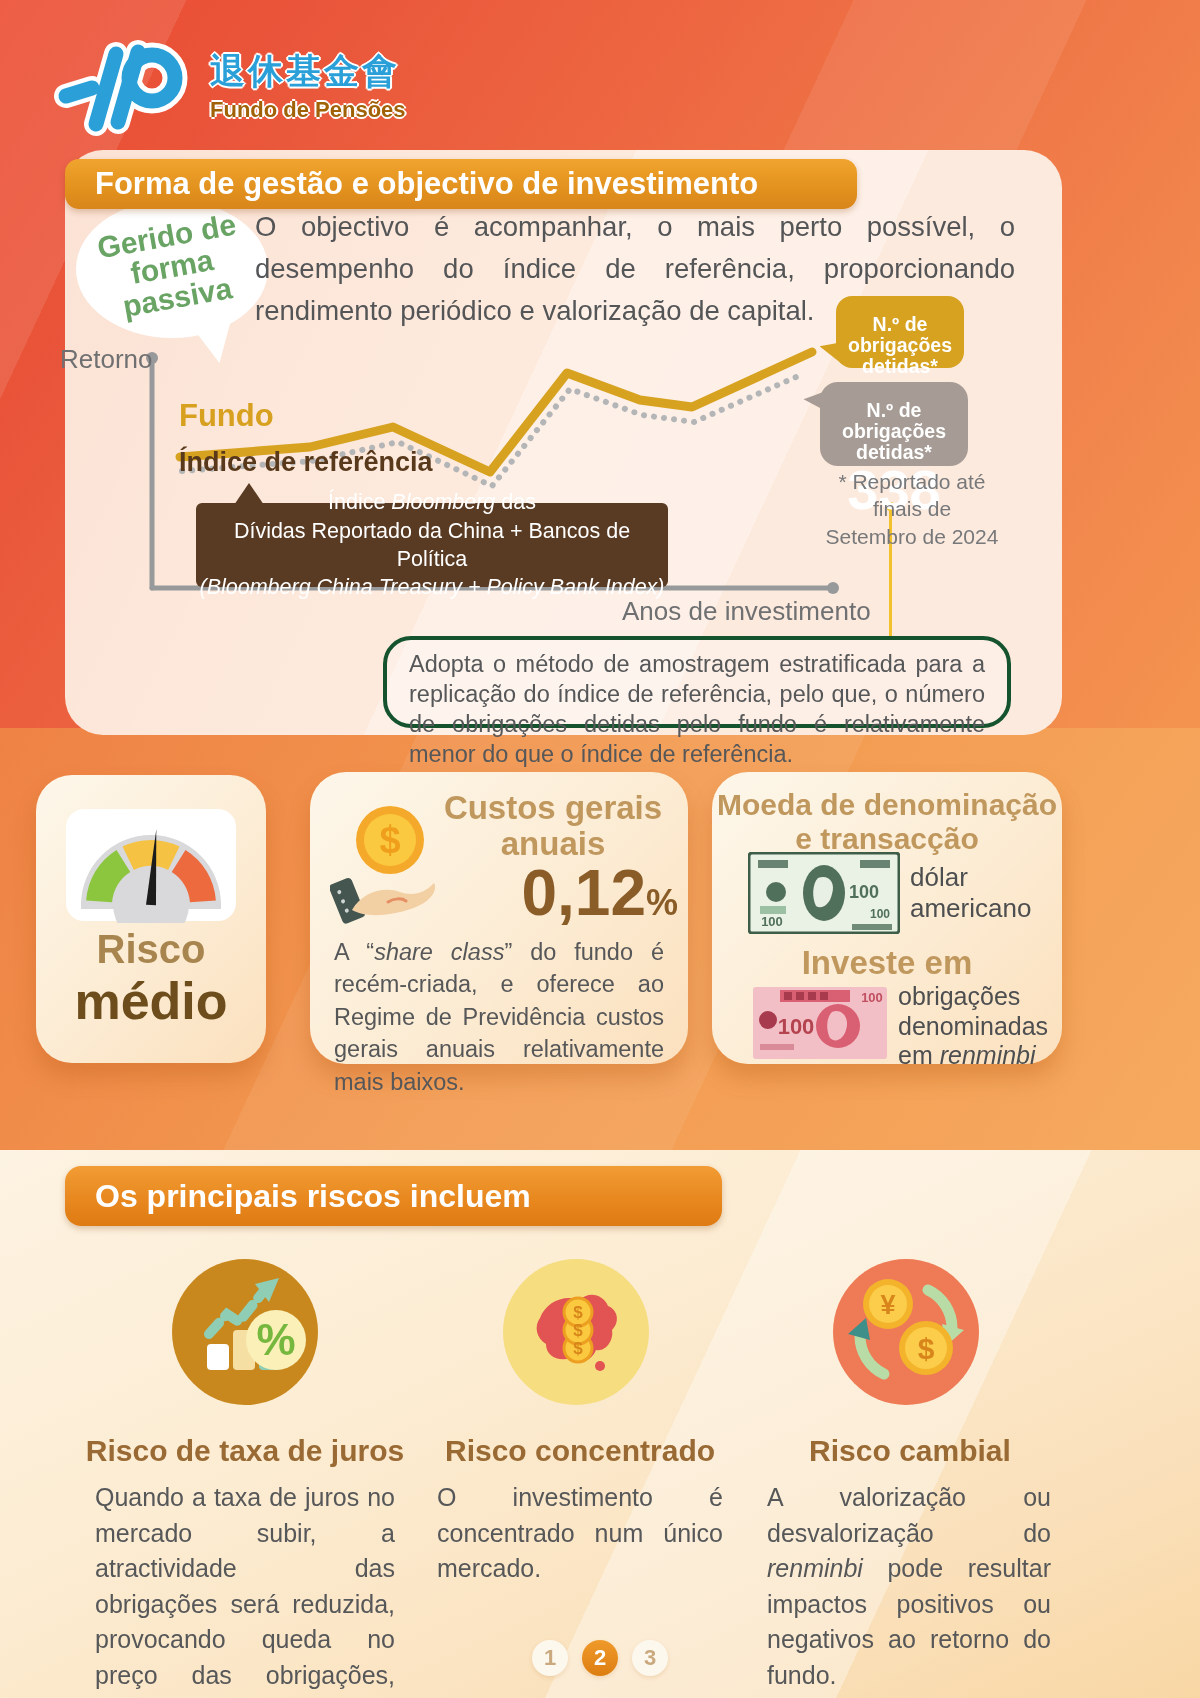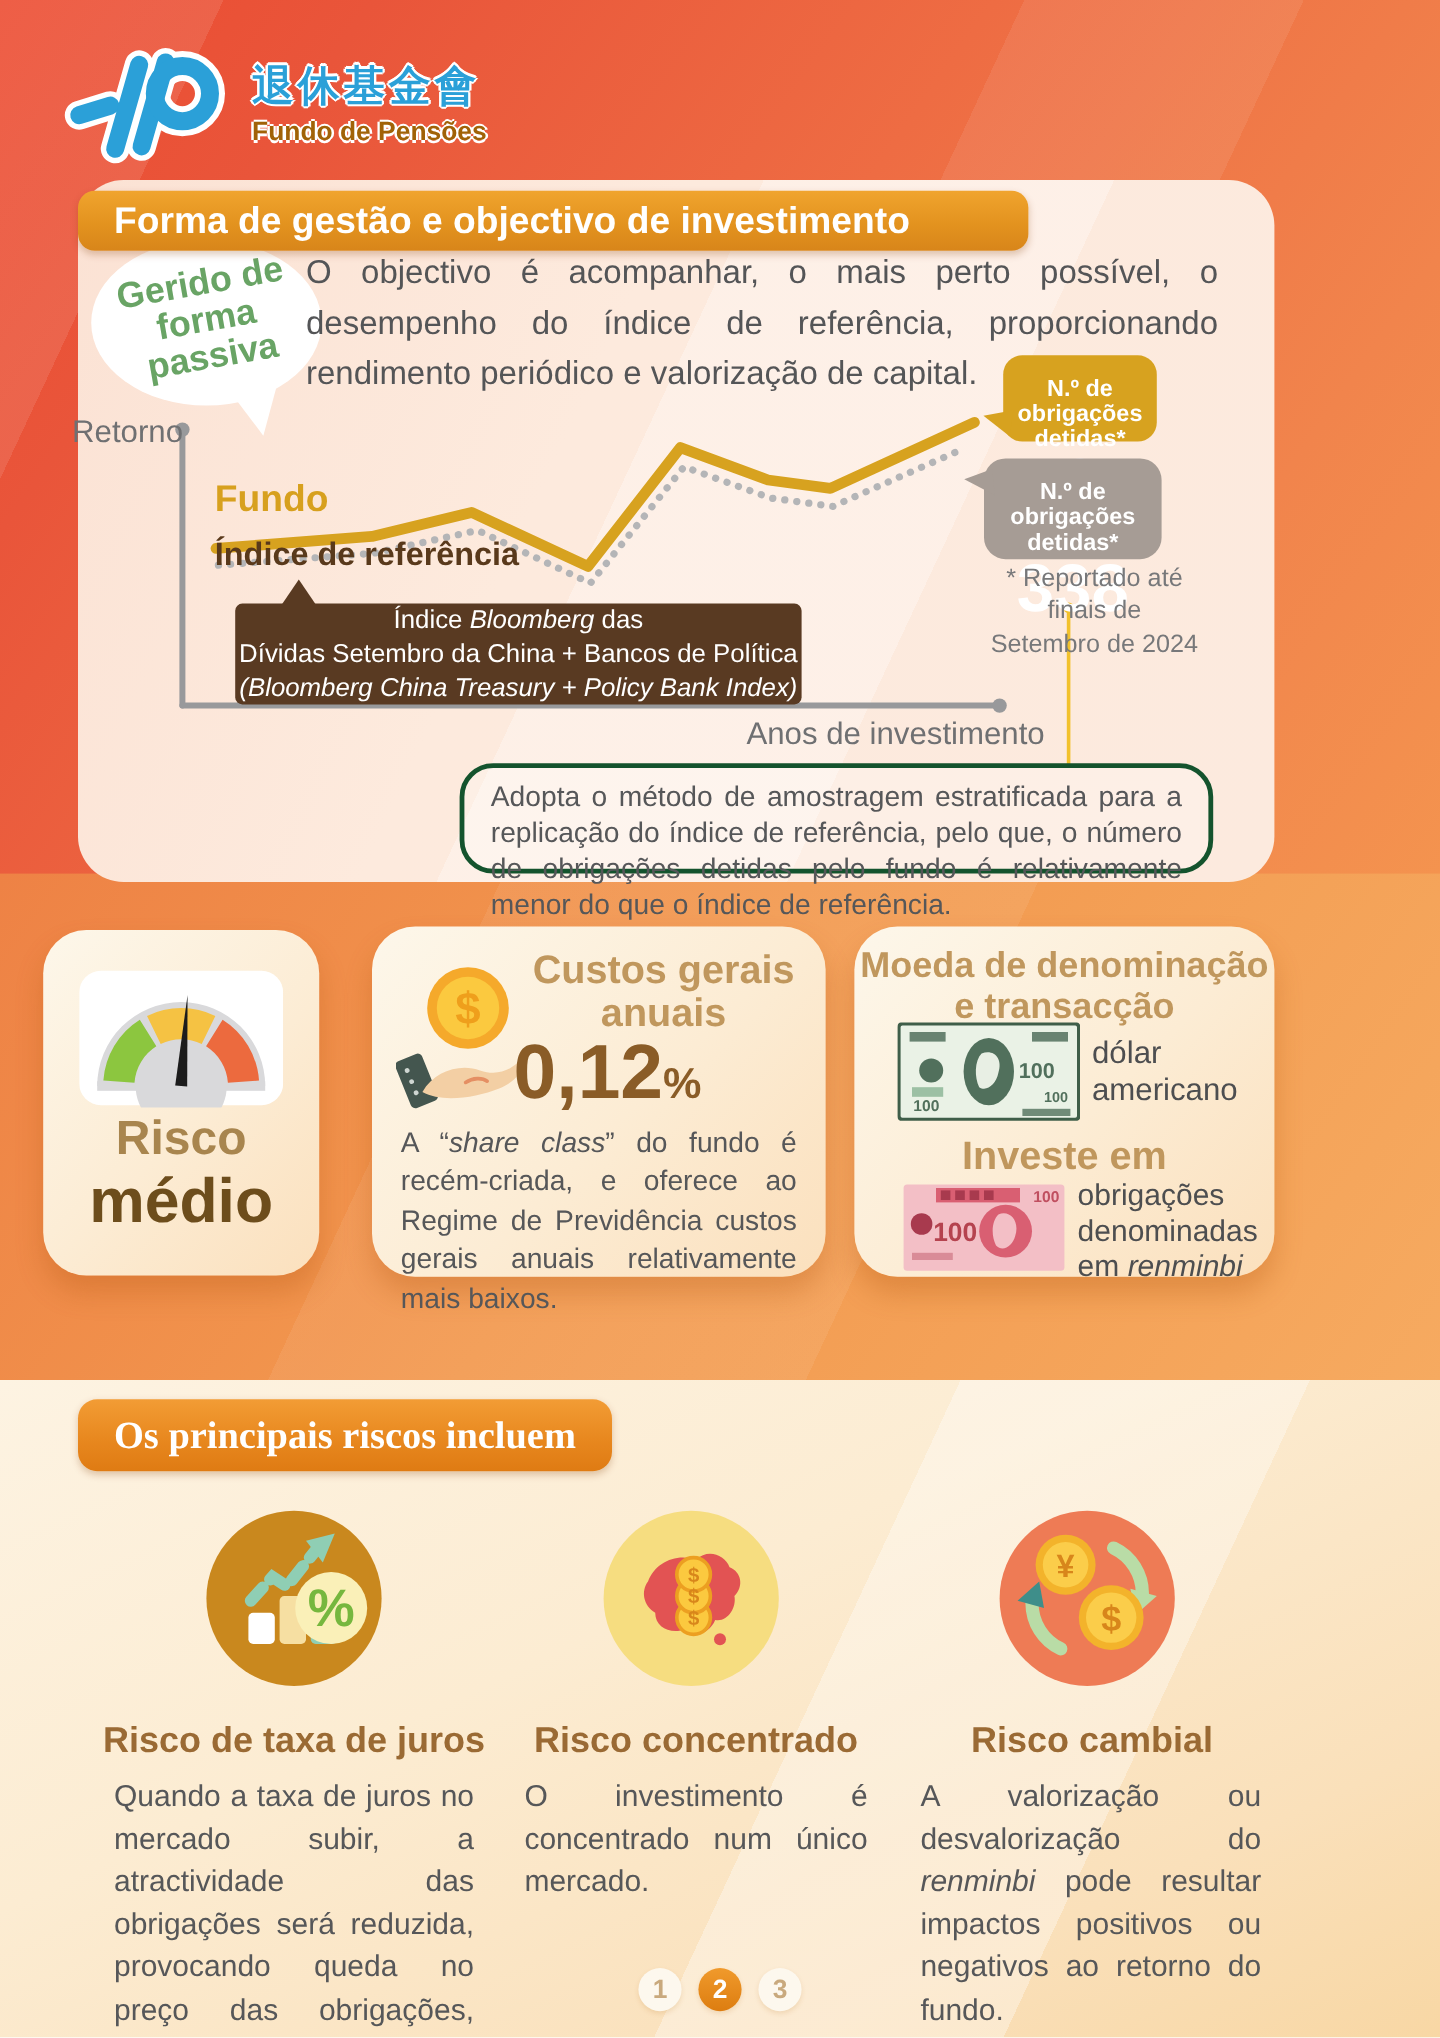--- a/index.html
+++ b/index.html
@@ -33,23 +33,23 @@
 
   
   .panel1{position:absolute;left:65px;top:150px;width:997px;height:585px;border-radius:38px;
     background:linear-gradient(115deg,#fbe2d4 0%,#fdeadd 40%,#fceade 100%);}
   .panel1::after{content:'';position:absolute;inset:0;border-radius:38px;
     background:linear-gradient(115deg,transparent 0 45%,rgba(255,255,255,.30) 45% 68%,transparent 68%);}
   .banner{color:#fff;font-weight:bold;box-shadow:0 3px 6px rgba(130,60,0,.25);}
   .banner1{position:absolute;left:65px;top:131px;width:792px;height:50px;border-radius:14px;
     background:linear-gradient(180deg,#f0a42e 0%,#e3931f 55%,#d8851a 100%);
     font-size:31px;line-height:50px;padding-left:30px;box-sizing:border-box;z-index:5;margin-top:28px;}
-  .banner2{position:absolute;left:65px;top:1166px;width:445px;height:60px;border-radius:16px;
+  .banner2{position:absolute;left:65px;top:1166px;width:657px;height:60px;border-radius:16px;
     background:linear-gradient(180deg,#f29c35 0%,#e8881f 55%,#df7b13 100%);
-    font-size:32px;line-height:60px;padding-left:30px;box-sizing:border-box;z-index:5;font-family:Liberation Serif, serif;}
+    font-size:32px;line-height:60px;padding-left:30px;box-sizing:border-box;z-index:5;}
 
   
   .bubble{position:absolute;left:76px;top:200px;width:192px;height:138px;background:#fff;border-radius:50%;z-index:4;}
   .bubble::after{content:'';position:absolute;left:120px;top:116px;width:0;height:0;
     border-left:16px solid transparent;border-right:30px solid transparent;border-top:46px solid #fff;
     transform:rotate(-18deg);}
   .bubble-text{position:absolute;left:6px;top:20px;width:180px;text-align:center;
     transform:rotate(-10deg);font-weight:bold;font-size:30px;line-height:1.04;color:#69a465;}
   .intro{position:absolute;left:255px;top:206px;width:760px;font-size:27.5px;line-height:1.52;
     color:#545557;text-align:justify;z-index:4;}
@@ -93,21 +93,21 @@
     box-shadow:0 14px 22px rgba(180,85,15,.30);}
   .card-risco{left:36px;top:775px;width:230px;height:288px;}
   .gauge-svg{position:absolute;left:30px;top:32px;}
   .risco-w1{position:absolute;left:0;top:152px;width:230px;text-align:center;font-size:40px;font-weight:bold;color:#a8854e;}
   .risco-w2{position:absolute;left:0;top:196px;width:230px;text-align:center;font-size:52px;font-weight:bold;color:#6d4d1c;}
 
   .card-custos{left:310px;top:772px;width:378px;height:292px;}
   .custos-icon{position:absolute;left:20px;top:26px;}
   .custos-title{position:absolute;left:118px;top:18px;width:250px;text-align:center;
     font-size:33px;font-weight:bold;line-height:1.08;color:#c0975d;}
-  .custos-value{position:absolute;left:118px;top:84px;width:250px;text-align:left;color:#8a5c27;font-weight:bold;}
+  .custos-value{position:absolute;left:118px;top:84px;width:250px;text-align:right;color:#8a5c27;font-weight:bold;}
   .custos-value .num{font-size:64px;}
   .custos-value .unit{font-size:36px;}
   .custos-body{position:absolute;left:24px;top:164px;width:330px;font-size:23.5px;line-height:1.38;
     color:#565759;text-align:justify;}
 
   .card-moeda{left:712px;top:772px;width:350px;height:292px;}
   .moeda-title{position:absolute;left:0;top:16px;width:350px;text-align:center;
     font-size:30px;font-weight:bold;line-height:1.12;color:#c0975d;}
   .usd-bill{position:absolute;left:36px;top:80px;}
   .usd-label{position:absolute;left:198px;top:90px;font-size:26px;line-height:1.18;color:#4d4e50;}
@@ -188,21 +188,21 @@
     <circle cx="693" cy="243" r="6" fill="#98999b"></circle>
     <polyline fill="none" stroke="#b4b5b7" stroke-width="6" stroke-linecap="round" stroke-linejoin="round" stroke-dasharray="0.1 10" points="42,126 172,116 258,97 352,141 430,44 502,70 554,77 656,32"></polyline>
     <polyline fill="none" stroke="#d7a21f" stroke-width="9" stroke-linecap="round" stroke-linejoin="round" points="40,112 170,102 253,82 350,127 427,28 500,55 552,62 672,7"></polyline>
   </svg>
   <div class="lbl-anos">Anos de investimento</div>
   <div class="lbl-fundo">Fundo</div>
   <div class="lbl-indice">Índice de referência</div>
 
   <div class="index-box">
     <div><span>Índice </span><span class="it">Bloomberg</span><span> das</span></div>
-    <div>Dívidas Setembro da China + Bancos de Política</div>
+    <div>Dívidas Reportado da China + Bancos de Política</div>
     <div class="it">(Bloomberg China Treasury + Policy Bank Index)</div>
   </div>
 
   <div class="badge badge-gold">
     <div class="badge-label"><span>N.º de obrigações</span><br><span>detidas*</span></div>
     <div class="badge-value">121</div>
   </div>
   <div class="badge badge-grey">
     <div class="badge-label"><span>N.º de obrigações</span><br><span>detidas*</span></div>
     <div class="badge-value">338</div>

